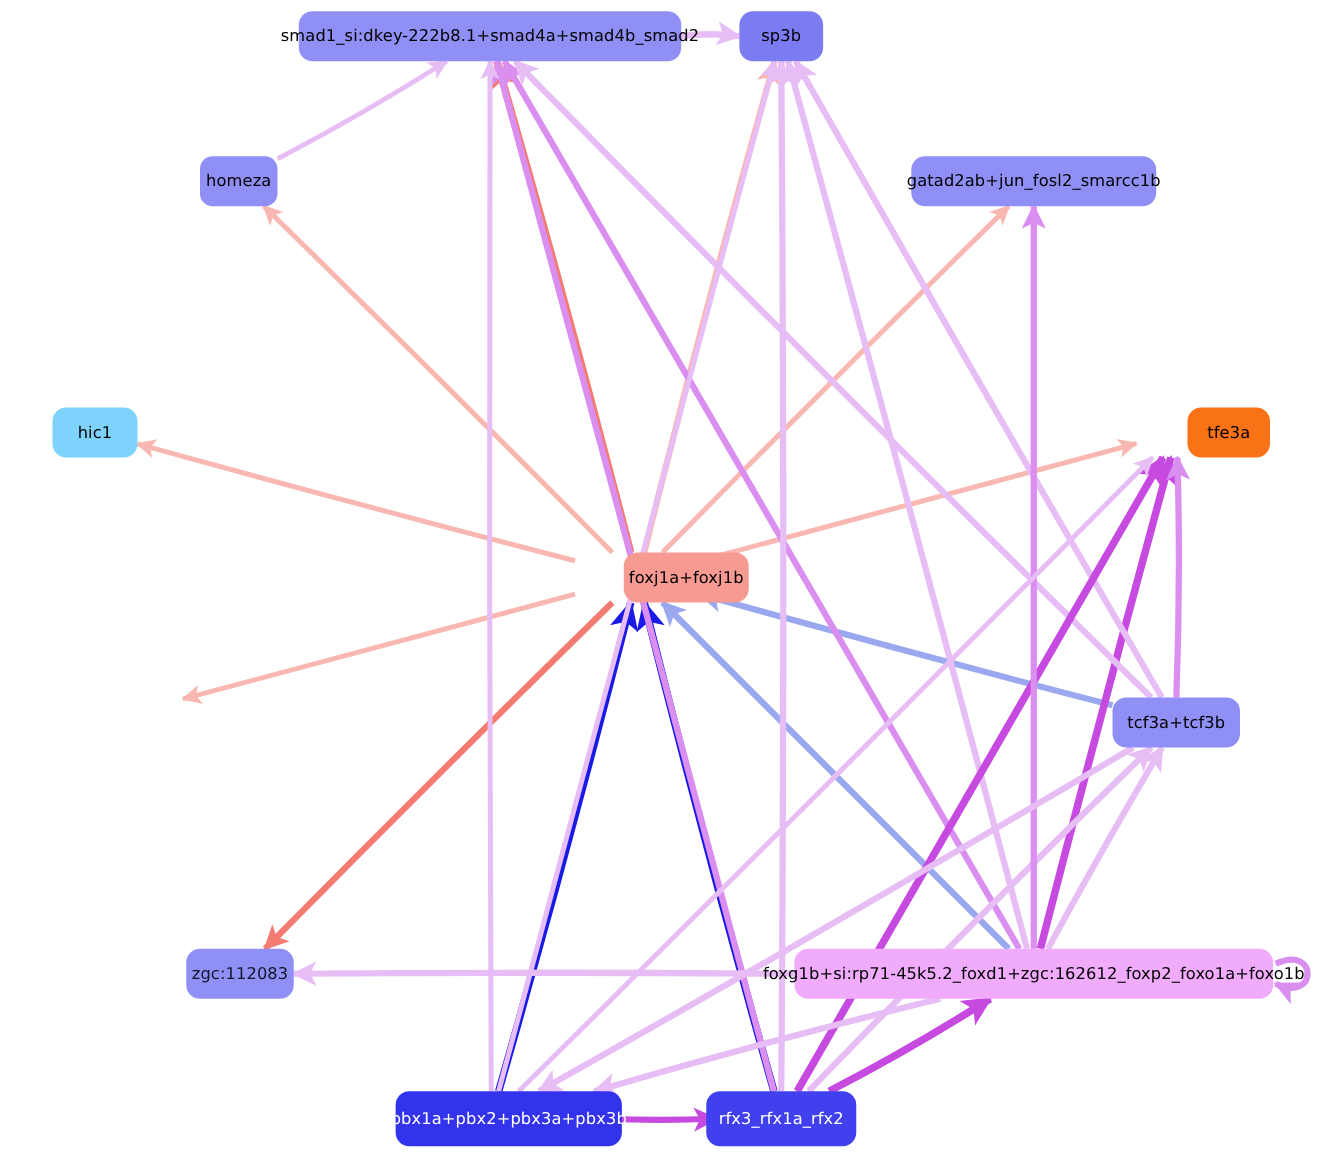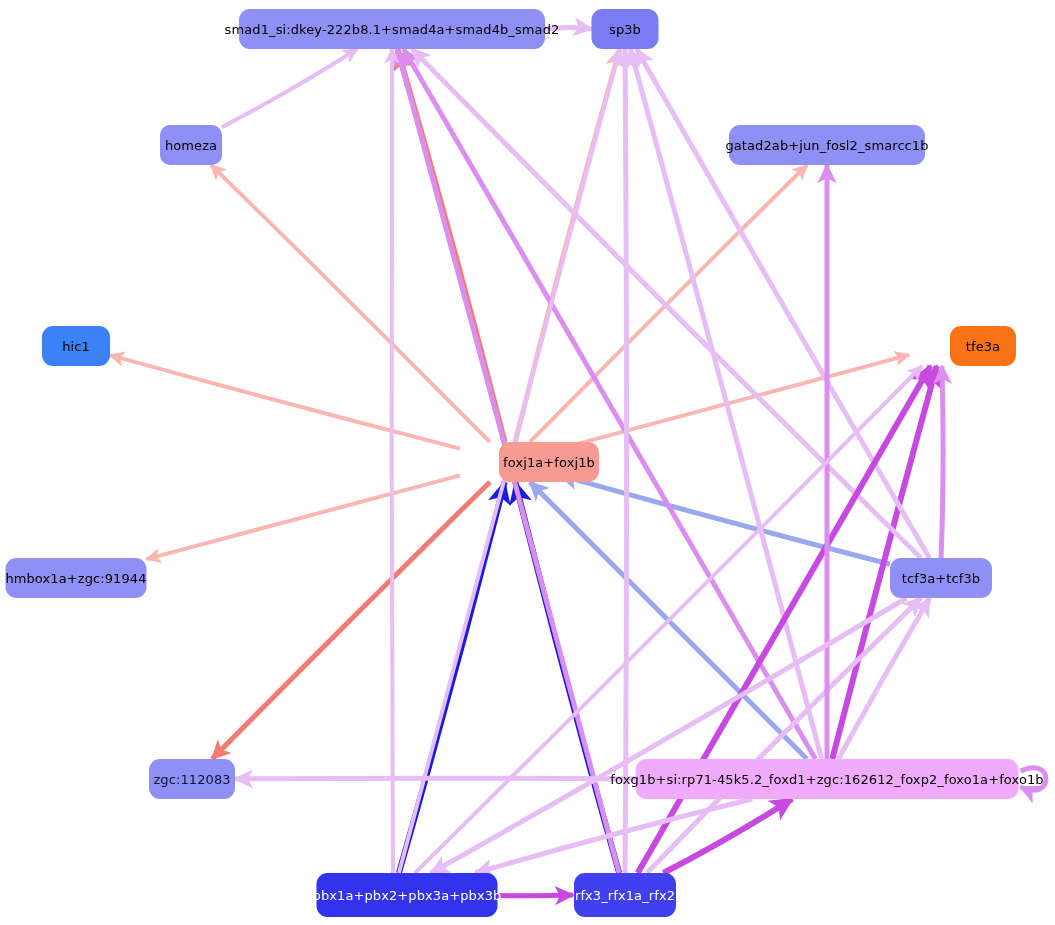--- a/index.html
+++ b/index.html
@@ -124,41 +124,38 @@
       </div>
       <div class="node" style="left: 625px; top: 29px; width: 67px; height: 40px; background: rgb(123, 123, 242); color: rgb(0, 0, 0); font-size: 13px;">
         <span class="node-label">sp3b</span>
       </div>
       <div class="node" style="left: 191px; top: 145px; width: 62px; height: 40px; background: rgb(143, 143, 245); color: rgb(0, 0, 0); font-size: 13px; border-radius: 10px;">
         <span class="node-label">homeza</span>
       </div>
       <div class="node" style="left: 827px; top: 145px; width: 196px; height: 40px; background: rgb(143, 143, 245); color: rgb(0, 0, 0); font-size: 13px;">
         <span class="node-label">gatad2ab+jun_fosl2_smarcc1b</span>
       </div>
-      <div class="node" style="left: 76px; top: 346px; width: 68px; height: 40px; background: #3b82f6; color: rgb(0, 0, 0); font-size: 13px;">
+      <div class="node" style="left: 76px; top: 346px; width: 68px; height: 40px; background: #7dd3fc; color: rgb(0, 0, 0); font-size: 13px;">
         <span class="node-label">hic1</span>
       </div>
       <div class="node" style="left: 942px; top: 346px; width: 66px; height: 40px; background: #f97316; color: rgb(0, 0, 0); font-size: 13px; margin-left: 41px;">
         <span class="node-label">tfe3a</span>
       </div>
       <div class="node" style="left: 510px; top: 462px; width: 100px; height: 40px; background: rgb(247, 154, 146); color: rgb(0, 0, 0); font-size: 13px; margin-left: 39px;">
         <span class="node-label">foxj1a+foxj1b</span>
-      </div>
-      <div class="node" style="left: 76px; top: 578px; width: 141px; height: 40px; background: rgb(143, 143, 245); color: rgb(0, 0, 0); font-size: 13px;">
-        <span class="node-label">hmbox1a+zgc:91944</span>
       </div>
       <div class="node" style="left: 941px; top: 578px; width: 102px; height: 40px; background: rgb(143, 143, 245); color: rgb(0, 0, 0); font-size: 13px;">
         <span class="node-label">tcf3a+tcf3b</span>
       </div>
       <div class="node" style="left: 192px; top: 779px; width: 86px; height: 40px; background: rgb(143, 143, 245); color: #0f172a; font-size: 13px;">
         <span class="node-label">zgc:112083</span>
       </div>
       <div class="node" style="left: 827px; top: 779px; width: 383px; height: 40px; background: #f0abfc; color: rgb(0, 0, 0); font-size: 13px;">
         <span class="node-label">foxg1b+si:rp71-45k5.2_foxd1+zgc:162612_foxp2_foxo1a+foxo1b</span>
       </div>
       <div class="node" style="left: 407px; top: 895px; width: 181px; height: 44px; background: rgb(51, 51, 238); color: rgb(255, 255, 255); font-size: 13px;">
         <span class="node-label">pbx1a+pbx2+pbx3a+pbx3b</span>
       </div>
-      <div class="node" style="left: 625px; top: 895px; width: 102px; height: 44px; background: rgb(64, 64, 238); color: rgb(255, 255, 255); font-size: 13px;">
+      <div class="node" style="left: 625px; top: 895px; width: 120px; height: 44px; background: rgb(64, 64, 238); color: rgb(255, 255, 255); font-size: 13px;">
         <span class="node-label">rfx3_rfx1a_rfx2</span>
       </div>
     </div>
 </div>
 
 </body></html>

